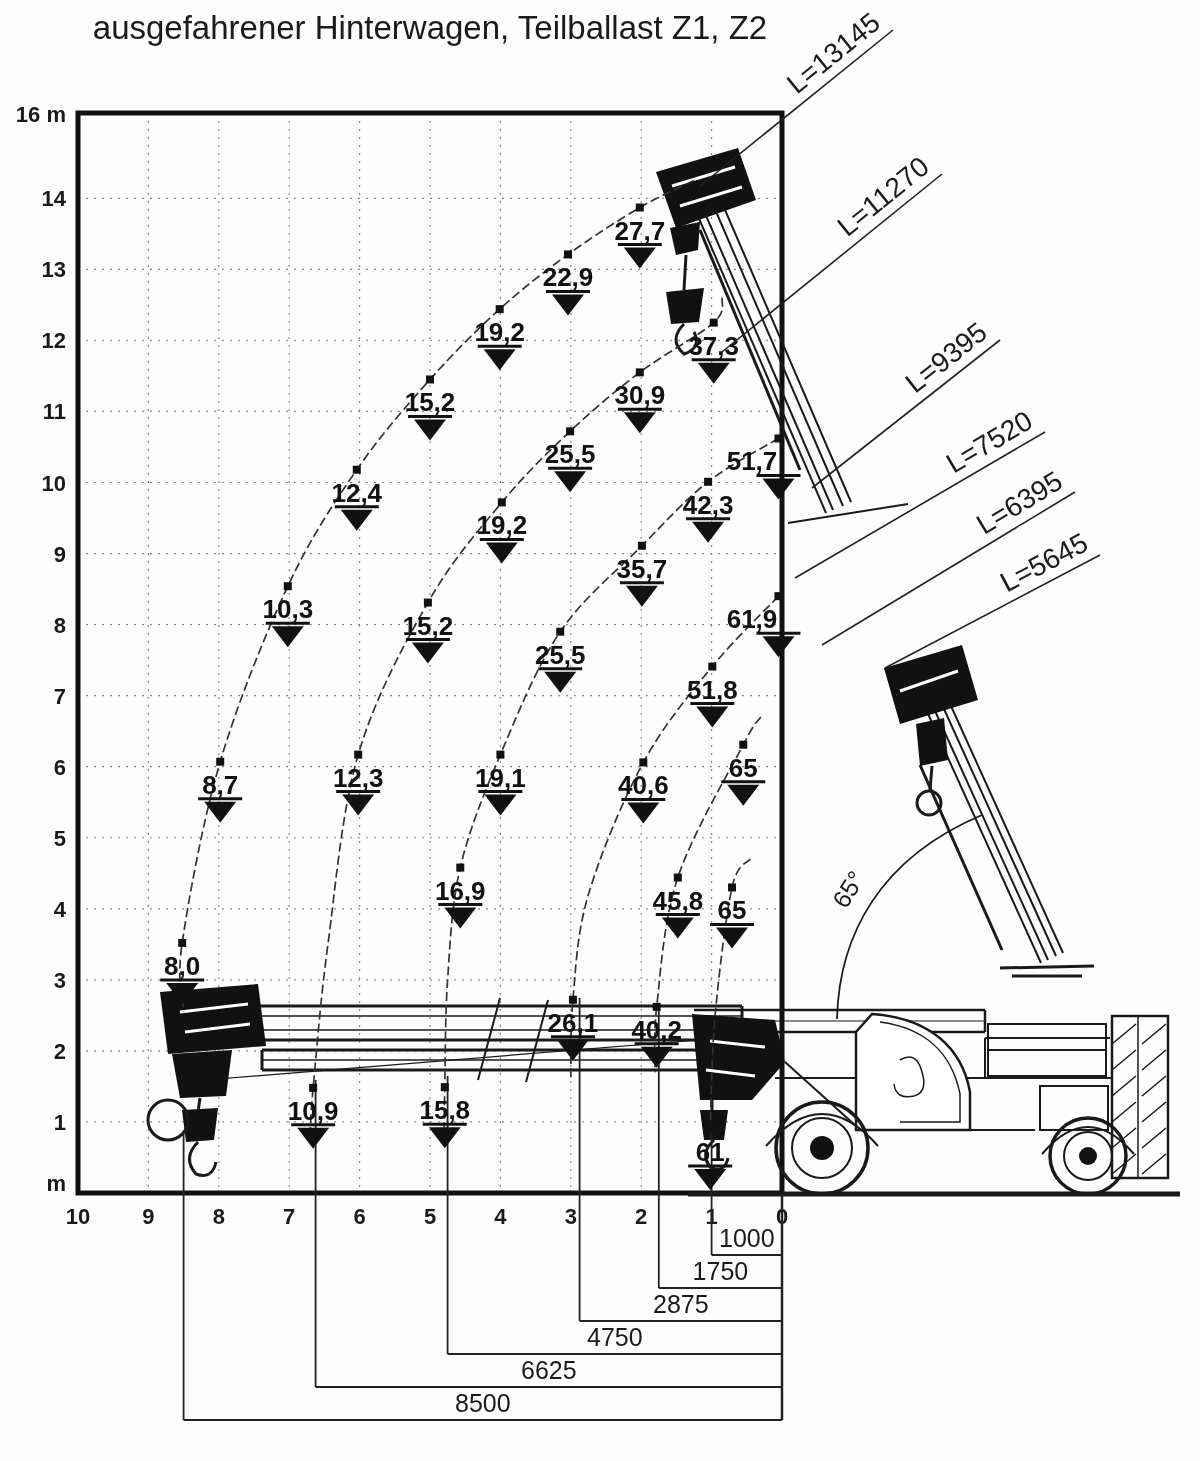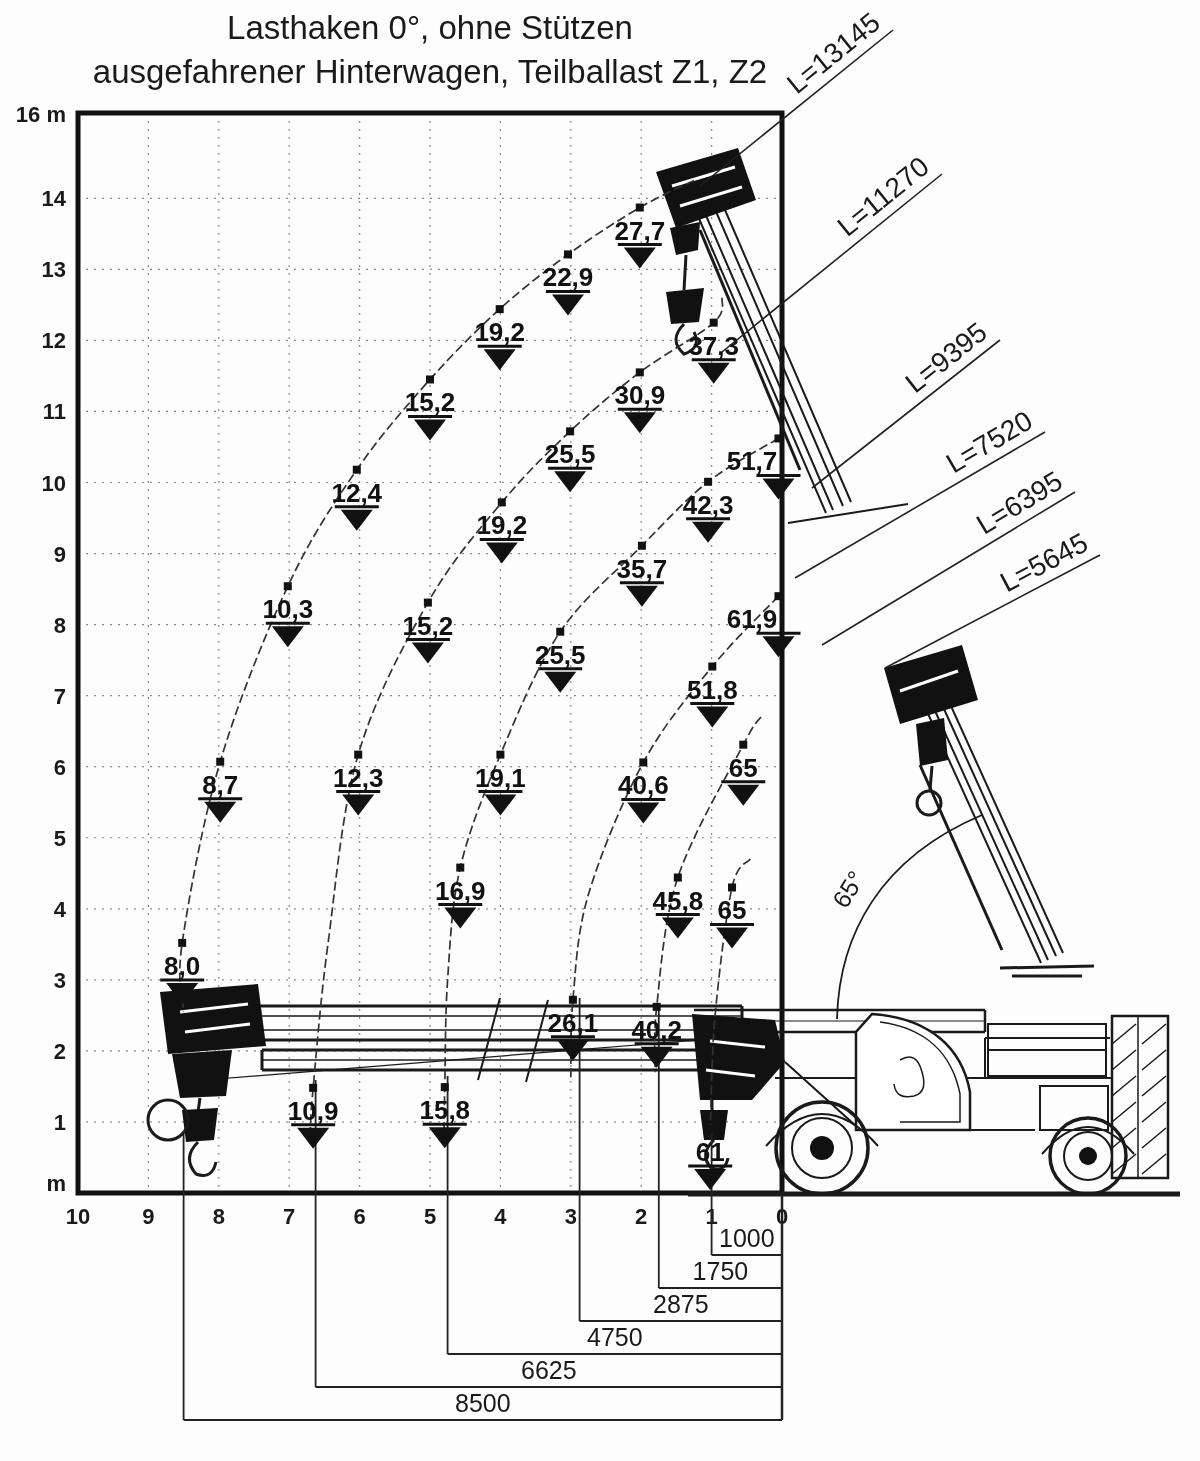--- a/index.html
+++ b/index.html
@@ -13,21 +13,20 @@
   .t-l{font-family:"Liberation Sans",sans-serif;font-size:28px;fill:#1a1a1a;}
   .t-dim{font-family:"Liberation Sans",sans-serif;font-size:25px;fill:#1a1a1a;text-anchor:middle;}
   .t-ang{font-family:"Liberation Sans",sans-serif;font-size:25px;fill:#1a1a1a;text-anchor:middle;}
   .art{stroke:#1a1a1a;fill:none;}
 </style>
 </head>
 <body>
 
 <div class="stage">
   <div class="title">
-    <div>Lasthaken 0°, ohne Stützen</div>
     <div>ausgefahrener Hinterwagen, Teilballast Z1, Z2</div>
   </div>
 
   <svg id="chart-svg" width="1200" height="1461" viewBox="0 0 1200 1461">
     <g id="grid-layer">
         <line x1="78" y1="1121.95" x2="782" y2="1121.95" stroke="#8b8b8b" stroke-width="1.2" stroke-dasharray="2 6"></line>
         <line x1="78" y1="1050.9" x2="782" y2="1050.9" stroke="#8b8b8b" stroke-width="1.2" stroke-dasharray="2 6"></line>
         <line x1="78" y1="979.85" x2="782" y2="979.85" stroke="#8b8b8b" stroke-width="1.2" stroke-dasharray="2 6"></line>
         <line x1="78" y1="908.8" x2="782" y2="908.8" stroke="#8b8b8b" stroke-width="1.2" stroke-dasharray="2 6"></line>
         <line x1="78" y1="837.75" x2="782" y2="837.75" stroke="#8b8b8b" stroke-width="1.2" stroke-dasharray="2 6"></line>

